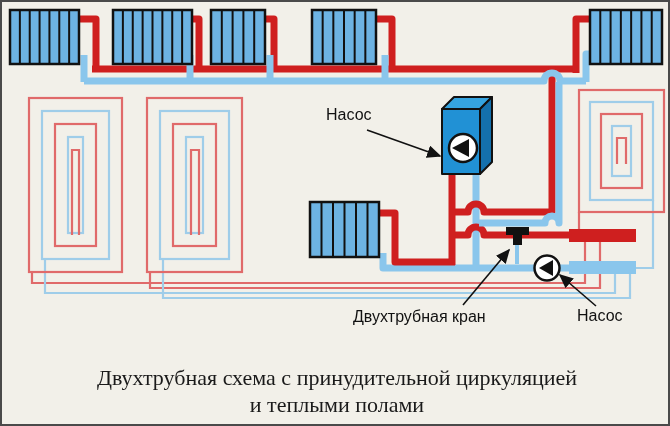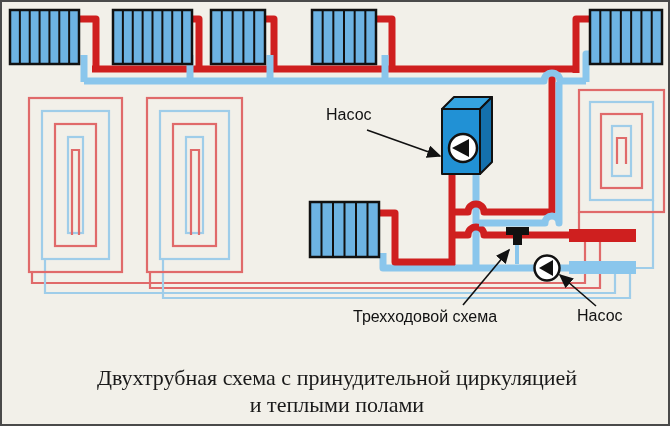--- a/index.html
+++ b/index.html
@@ -169,20 +169,20 @@
     </g>
 
     <g stroke="#111" stroke-width="1.6" fill="none">
       <path d="M365,128 L438,154" marker-end="url(#arrh)"></path>
       <path d="M461,303 L507,248" marker-end="url(#arrh)"></path>
       <path d="M594,304 L558,273" marker-end="url(#arrh)"></path>
     </g>
   </svg>
 
   <div class="label" style="left:324px;top:104px">Насос</div>
-  <div class="label" style="left:351px;top:306px">Трехходовой схема</div>
+  <div class="label" style="left:351px;top:306px">Двухтрубная кран</div>
   <div class="label" style="left:575px;top:305px">Насос</div>
 
   <div id="caption">
     <div>Двухтрубная схема с принудительной циркуляцией</div>
     <div>и теплыми полами</div>
   </div>
 </div>
 
 </body></html>

